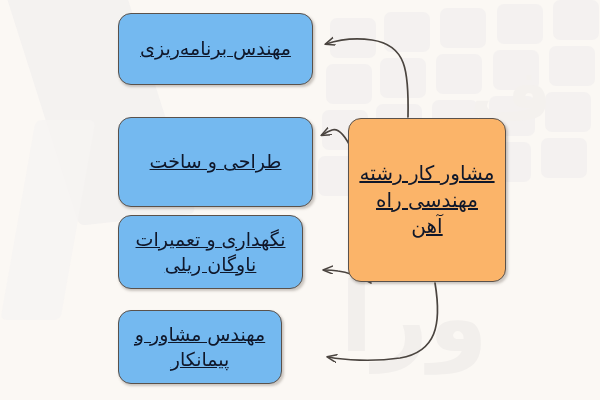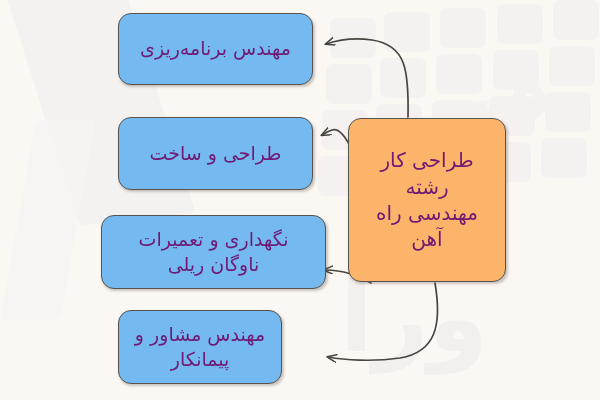--- a/index.html
+++ b/index.html
@@ -71,38 +71,39 @@
   
   .node {
     position: absolute;
     box-sizing: border-box;
     border: 1.6px solid #5a524c;
     border-radius: 13px;
     display: flex;
     align-items: center;
     justify-content: center;
     text-align: center;
-    color: #701a75;
+    color: #0f172a;
     font-size: 19px;
     line-height: 1.32;
     padding: 4px 10px;
     box-shadow: 1.5px 2px 2.5px rgba(90,80,70,.30);
     white-space: pre-line;
+    text-decoration: underline;
   }
   .node.branch {
     background: #74b9f0;
   }
   .node.hub {
     background: #fbb469;
     font-size: 20px;
   }
 
   #node-planning    { left: 118px; top: 13px;  width: 195px; height: 72px; }
-  #node-design      { left: 118px; top: 117px; width: 195px; height: 73px; }
-  #node-maintenance { left: 101px; top: 215px; width: 225px; height: 74px; }
+  #node-design      { left: 118px; top: 117px; width: 195px; height: 90px; }
+  #node-maintenance { left: 118px; top: 215px; width: 185px; height: 74px; }
   #node-consultant  { left: 118px; top: 310px; width: 164px; height: 74px; }
   #node-hub         { left: 348px; top: 118px; width: 158px; height: 164px; }
 
   
   #connectors {
     position: absolute;
     inset: 0;
     pointer-events: none;
   }
 </style>
@@ -162,16 +163,16 @@
   <div class="node branch" id="node-planning">مهندس برنامه‌ریزی</div>
 
   <div class="node branch" id="node-design">طراحی و ساخت</div>
 
   <div class="node branch" id="node-maintenance">نگهداری و تعمیرات
 ناوگان ریلی</div>
 
   <div class="node branch" id="node-consultant">مهندس مشاور و
 پیمانکار</div>
 
-  <div class="node hub" id="node-hub">طراحی کار رشته
+  <div class="node hub" id="node-hub">مشاور کار رشته
 مهندسی راه آهن</div>
 
 </div>
 
 </body></html>

